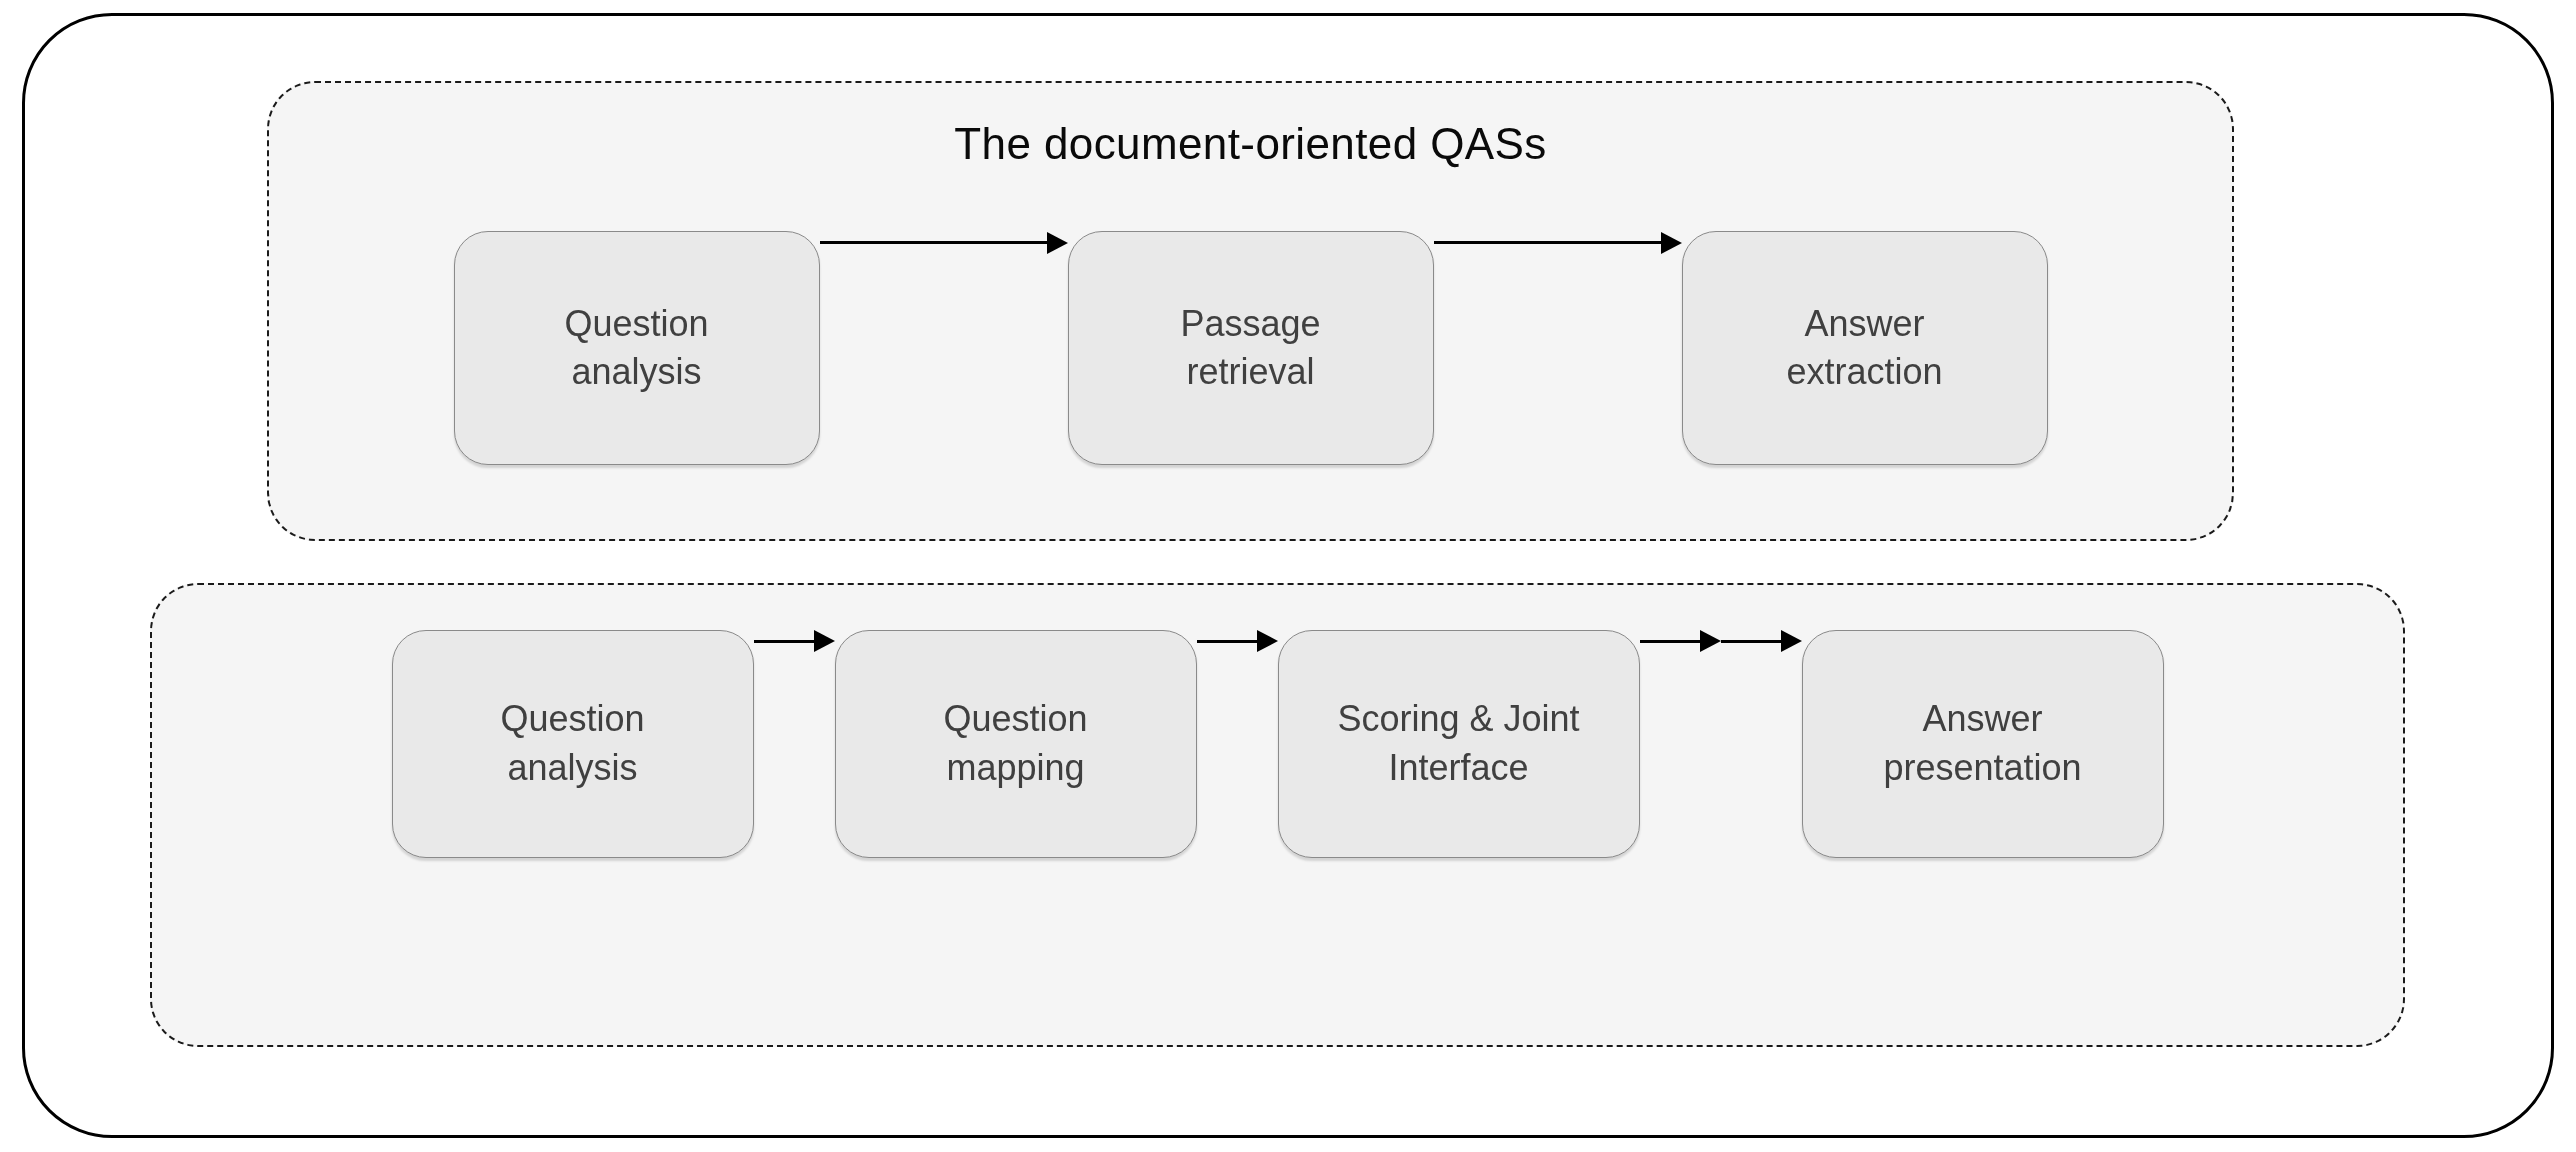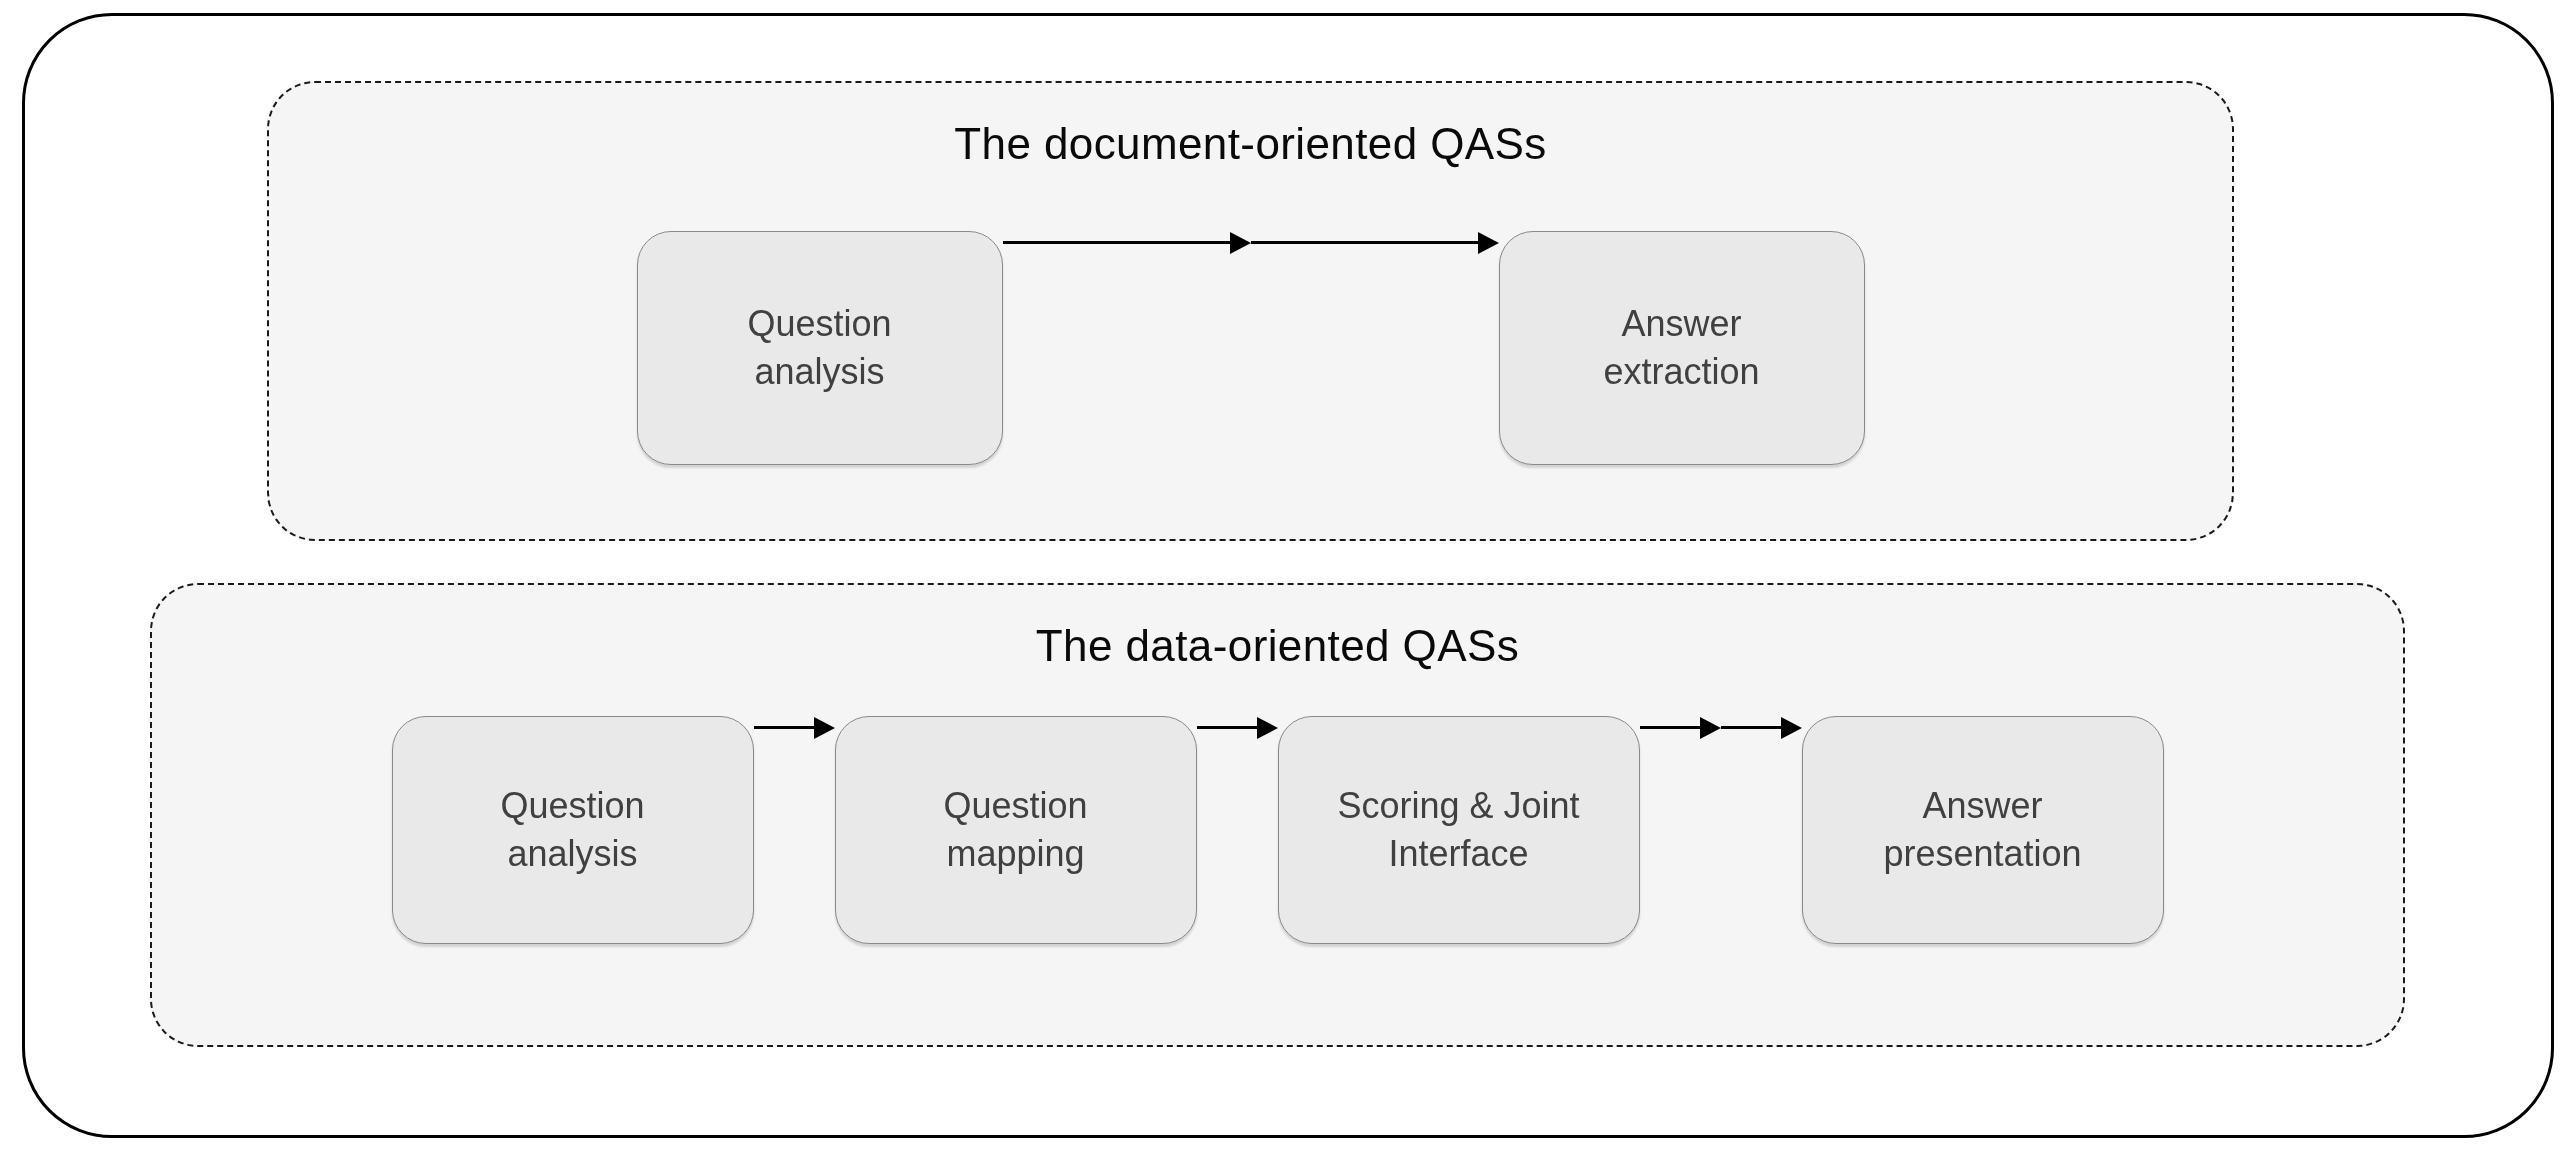--- a/index.html
+++ b/index.html
@@ -103,33 +103,36 @@
       <h2 class="group-title">The document-oriented QASs</h2>
       <div class="flow-row">
         <div class="node">
           <span class="node-label">Question
 analysis</span>
         </div>
         <div class="arrow">
           <i class="shaft"></i>
           <i class="head"></i>
         </div>
+        <div class="node">
+          <span class="node-label">Passage
+retrieval</span>
+        </div>
         <div class="arrow">
           <i class="shaft"></i>
           <i class="head"></i>
         </div>
         <div class="node">
           <span class="node-label">Answer
 extraction</span>
         </div>
       </div>
     </section>
 
     <section class="group group-data">
-      <h2 class="group-title">The data-oriented QASs</h2>
       <div class="flow-row">
         <div class="node">
           <span class="node-label">Question
 analysis</span>
         </div>
         <div class="arrow">
           <i class="shaft"></i>
           <i class="head"></i>
         </div>
         <div class="node">

